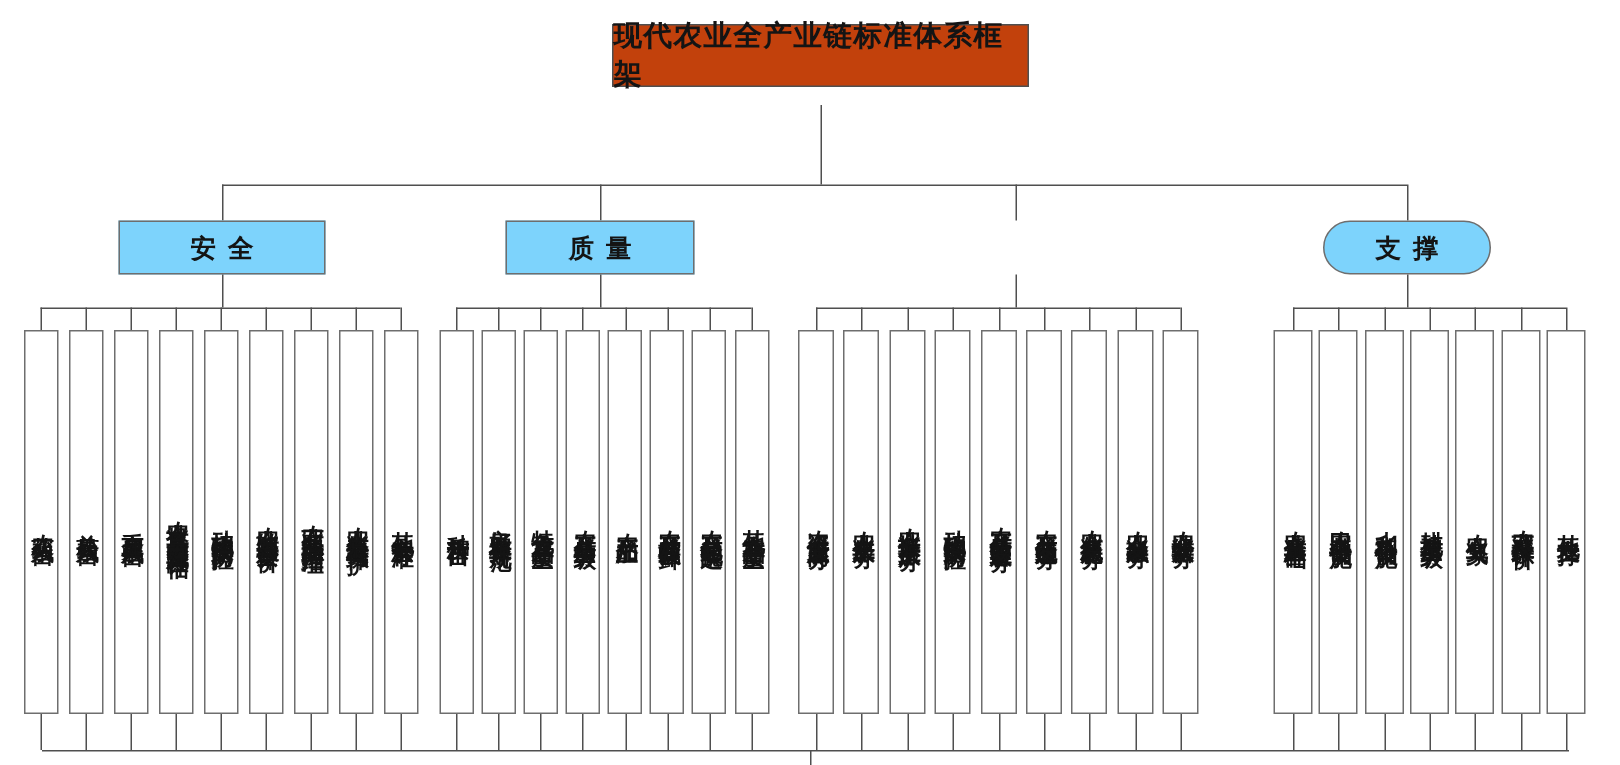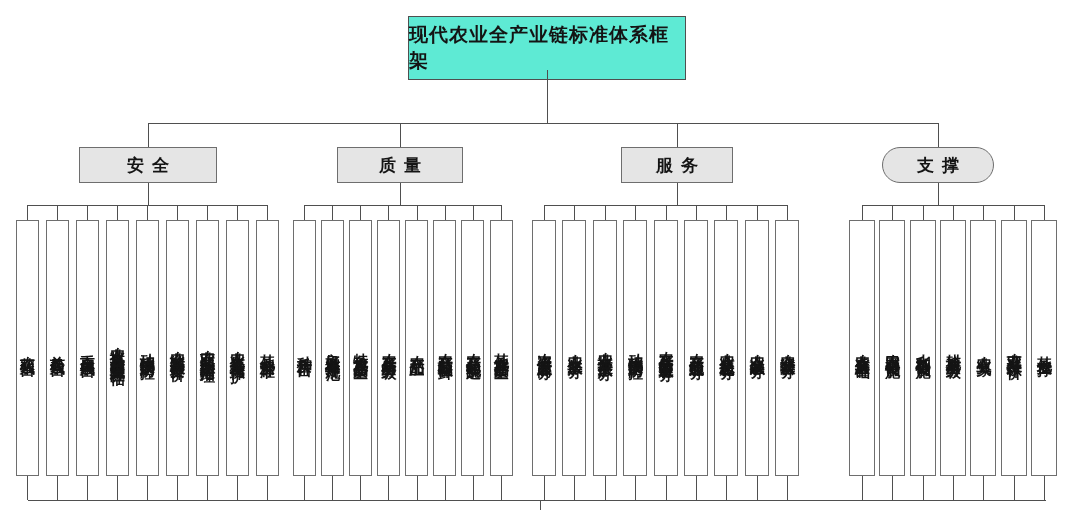--- a/index.html
+++ b/index.html
@@ -4,28 +4,28 @@
 <style>
   html,body { margin:0; padding:0; background:#ffffff; }
   #canvas {
     position:relative; width:1080px; height:510px;
     background:var(--bg,#fff); overflow:hidden;
     font-family:"Liberation Serif","DejaVu Serif",serif;
     color:var(--text,#141414);
   }
   .ln { position:absolute; background:var(--line,#4f4f4f); }
   .title-box {
-    position:absolute; left:408px; top:16px; width:278px; height:64px;
-    border:1.5px solid var(--line,#4f4f4f); background:#5eead4; box-sizing:border-box;
+    position:absolute; left:408px; top:16px; width:278px; height:42px;
+    border:1.5px solid var(--line,#4f4f4f); background:#c2410c; box-sizing:border-box;
     display:flex; align-items:center; justify-content:center;
     font-size:19px; font-weight:bold; letter-spacing:1px;
   }
   .branch-box {
     position:absolute; height:36px; box-sizing:border-box;
-    border:1px solid var(--border,#6e6e6e); background:#e5e5e5;
+    border:1px solid var(--border,#6e6e6e); background:#7dd3fc;
     display:flex; align-items:center; justify-content:center;
     font-size:17px; font-weight:bold; letter-spacing:8px; padding-left:8px;
   }
   .leaf-box {
     position:absolute; box-sizing:border-box;
     border:1px solid var(--border,#6e6e6e); background:#fff;
     writing-mode:vertical-rl; text-orientation:upright;
     display:flex; align-items:center; justify-content:center;
     font-size:15px; font-weight:bold; letter-spacing:2px; line-height:1;
     overflow:hidden;
@@ -93,21 +93,20 @@
     <div class="ln" style="left: 444.75px; top: 205px; width: 1px; height: 15px;"></div>
     <div class="leaf-box" style="left: 433.25px; top: 220px; width: 23px; height: 256px;">农产品贮藏保鲜</div>
     <div class="ln" style="left: 444.75px; top: 476px; width: 1px; height: 24px;"></div>
     <div class="ln" style="left: 472.9px; top: 205px; width: 1px; height: 15px;"></div>
     <div class="leaf-box" style="left: 461.4px; top: 220px; width: 23px; height: 256px;">农产品包装配送</div>
     <div class="ln" style="left: 472.9px; top: 476px; width: 1px; height: 24px;"></div>
     <div class="ln" style="left: 501.05px; top: 205px; width: 1px; height: 15px;"></div>
     <div class="leaf-box" style="left: 489.55px; top: 220px; width: 23px; height: 256px;">其他农产品质量</div>
     <div class="ln" style="left: 501.05px; top: 476px; width: 1px; height: 24px;"></div>
     <div class="ln" style="left: 677px; top: 123px; width: 1px; height: 24px;"></div>
-    <div class="branch-box" style="left: 621px; top: 147px; width: 112px;">服务</div>
     <div class="ln" style="left: 677px; top: 183px; width: 1px; height: 22px;"></div>
     <div class="ln" style="left: 544px; top: 205px; width: 243.2px; height: 1px;"></div>
     <div class="ln" style="left: 544px; top: 205px; width: 1px; height: 15px;"></div>
     <div class="leaf-box" style="left: 532px; top: 220px; width: 24px; height: 256px;">农资供应商服务</div>
     <div class="ln" style="left: 544px; top: 476px; width: 1px; height: 24px;"></div>
     <div class="ln" style="left: 574.4px; top: 205px; width: 1px; height: 15px;"></div>
     <div class="leaf-box" style="left: 562.4px; top: 220px; width: 24px; height: 256px;">农业生产服务</div>
     <div class="ln" style="left: 574.4px; top: 476px; width: 1px; height: 24px;"></div>
     <div class="ln" style="left: 604.8px; top: 205px; width: 1px; height: 15px;"></div>
     <div class="leaf-box" style="left: 592.8px; top: 220px; width: 24px; height: 256px;">农业技术推广服务</div>

